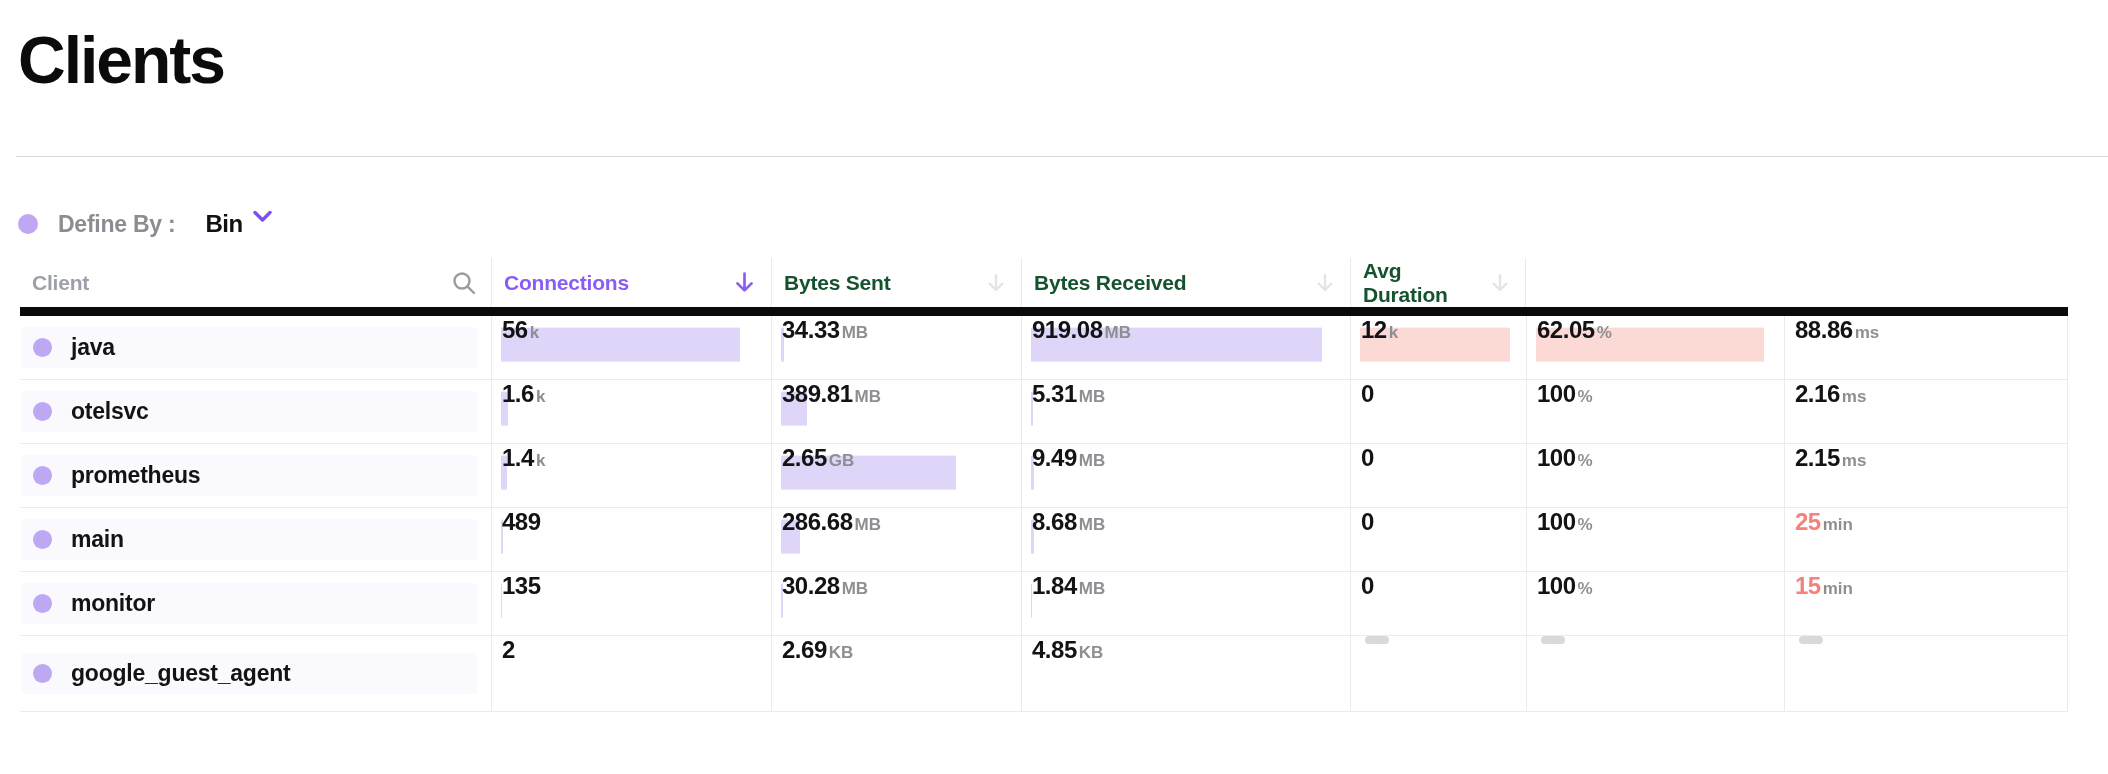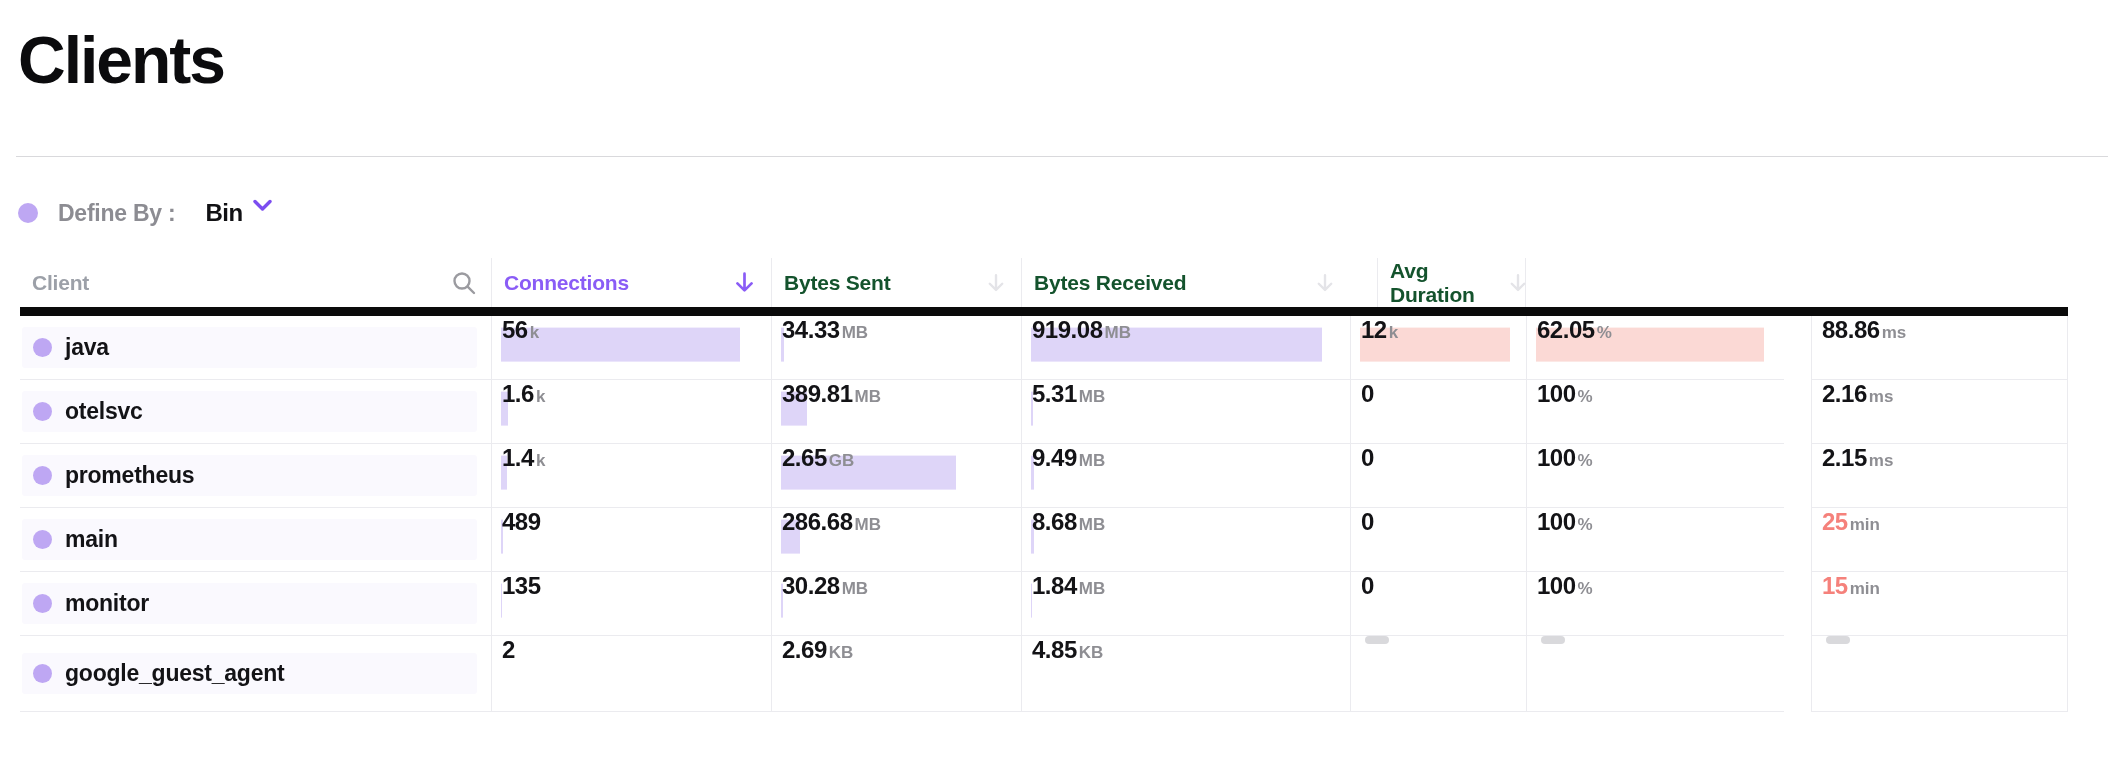--- a/index.html
+++ b/index.html
@@ -6,49 +6,49 @@
   html,body { width:2108px; height:774px; background:#ffffff; overflow:hidden;
               font-family:"Liberation Sans", sans-serif; letter-spacing:-0.015em; }
 
   .page { position:relative; width:2108px; height:774px; background:#fff; }
 
   .page-title { position:absolute; left:18px; top:22px; font-size:66px; font-weight:800;
                 color:#0b0b0d; letter-spacing:-2px; }
 
   .top-rule { position:absolute; left:16px; right:0; top:156px; height:1px; background:#d9d9dc; }
 
-  .defineby { position:absolute; left:18px; top:196px; height:34px; display:flex; align-items:center; }
+  .defineby { position:absolute; left:18px; top:207px; height:34px; display:flex; align-items:center; }
   .legend-dot { width:20px; height:20px; border-radius:50%; background:var(--client-dot); display:inline-block; }
   .defineby-label { margin-left:20px; font-size:23px; font-weight:700; color:#8c8c92; }
   .defineby-btn { margin-left:30px; display:flex; align-items:flex-start; gap:10px; background:none;
                   border:none; cursor:pointer; font-family:inherit; }
   .defineby-value { font-size:24px; font-weight:700; color:#111114; letter-spacing:-0.02em; }
 
   
   .grid { position:absolute; left:20px; top:258px; width:2048px;
           display:grid;
           grid-template-columns:471px 280px 250px 329px 176px 258px 284px;
           grid-template-rows:49px 9px repeat(5,64px) 76px; }
 
   .hcell { display:flex; align-items:center; justify-content:space-between;
            padding:0 14px 0 12px; background:#fff; cursor:pointer; border:none;
            font-family:inherit; text-align:left; }
   .hcell .hlabel { font-size:21px; font-weight:700; color:#14532d; letter-spacing:-0.01em; }
   .hcell.muted .hlabel { color:var(--header-muted); }
   .hcell.sorted .hlabel { color:var(--accent); }
   .colsep { border-left:1px solid var(--divider);gap:32px; }
-  .col-last { border-right:1px solid var(--divider);margin-left:27px; }
+  .col-last { border-right:1px solid var(--divider); }
 
   .header-bar { grid-column:1 / -1; background:var(--header-bar); }
 
   .cell { position:relative; display:flex; align-items:flex-start; padding-left:10px;
           border-bottom:1px solid var(--divider); background:#fff; }
 
   .client-cell { padding:0; border-bottom:1px solid var(--divider); display:flex; align-items:center; }
-  .client-panel { display:flex; align-items:center; gap:13px; background:var(--client-row-bg);
+  .client-panel { display:flex; align-items:center; gap:19px; background:var(--client-row-bg);
                   border-radius:3px; height:41px; margin-left:2px; width:455px; padding-left:11px;
                   cursor:pointer; }
   .client-dot { width:19px; height:19px; border-radius:50%; background:var(--client-dot); flex:0 0 auto; }
   .client-name { font-size:23px; font-weight:600; color:#131316; letter-spacing:-0.01em; }
 
   .barwrap { position:absolute; left:9px; right:13px; top:50%; height:34px;
              transform:translateY(-60%); z-index:0; }
   .bar { height:100%; }
   .bar.purple { background:var(--bar-purple); }
   .bar.red { background:var(--bar-red); }

